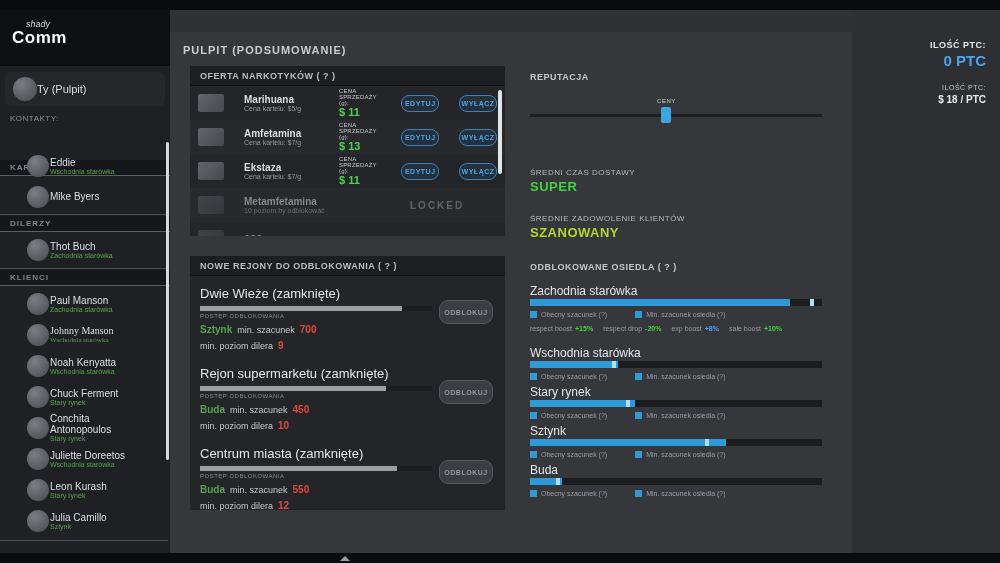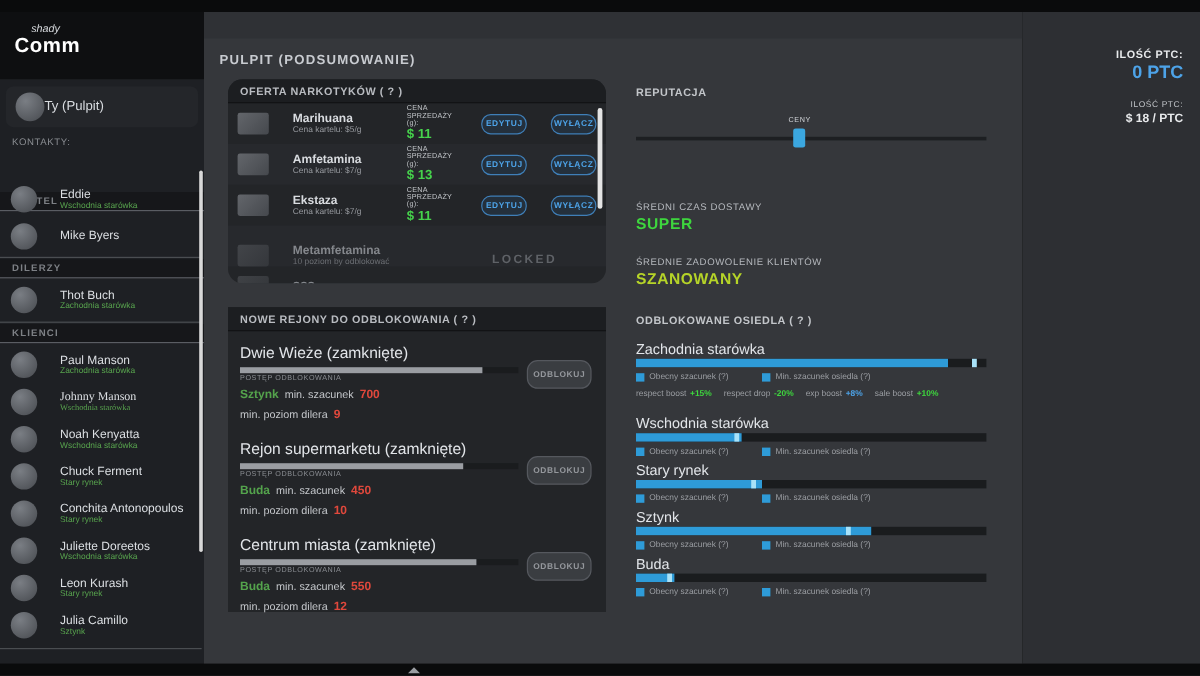--- a/index.html
+++ b/index.html
@@ -26,39 +26,39 @@
   #profile-card { left:5px; top:62px; width:160px; height:34px; background:#24262a; border-radius:6px;
     display:flex; align-items:center; gap:0; padding:0 8px; }
   .avatar { width:22px; height:22px; border-radius:50%;
     background:radial-gradient(circle at 35% 30%, #7a7e84, #46494e); flex:none; }
   #profile-card .avatar { width:24px; height:24px; }
   #profile-name { font-size:11px; color:#d9dce0; }
   #contacts-label { left:10px; top:104px; font-size:8px; color:#8a8d92; letter-spacing:.5px; }
   .group-header { left:0; width:170px; height:16px; background:#16171a; color:#7d8085;
     font-size:8px; font-weight:bold; letter-spacing:1px; line-height:16px; padding-left:10px;
     border-bottom:1px solid #5a5d63; }
-  .contact { left:0; width:170px; height:31px; display:flex; align-items:center; gap:19px; padding:0 9px; }
+  .contact { left:0; width:170px; height:31px; display:flex; align-items:center; gap:1px; padding:0 27px; }
   .c-text { display:flex; flex-direction:column; }
   .c-name { font-size:10px; color:#dcdfe3; }
   .c-loc { font-size:7px; color:#58a44e; }
   .group-divider { left:0; width:168px; height:1px; background:#6f7277; opacity:.55; }
   #sidebar-scrollbar { right:1px; top:132px; width:3px; height:318px; background:#d9d9d9; border-radius:2px; }
 
   
   #main { left:170px; top:10px; width:682px; height:543px; background:#35373b; overflow:hidden; }
   #main-topstrip { left:0; top:0; width:682px; height:22px; background:#2f3135; }
   #page-title { left:13px; top:34px; font-size:11px; font-weight:bold; color:#c8cbd0; letter-spacing:1px; }
 
   .panel { background:#232528; }
   .panel-header { left:0; top:0; width:100%; height:20px; background:#1c1e21; color:#b9bcc1;
     font-size:9px; font-weight:bold; letter-spacing:.5px; line-height:20px; padding-left:10px;
     border-bottom:1px solid #121315; }
 
   
-  #drugs-panel { left:20px; top:56px; width:315px; height:170px; overflow:hidden;border-radius:12px; }
+  #drugs-panel { left:20px; top:56px; width:315px; height:170px; overflow:hidden; }
   .drug-row { left:0; width:315px; height:34px; display:flex; align-items:center; padding:0 8px; gap:20px; }
   .drug-row.alt { background:#27292d; }
   .drug-icon { width:26px; height:18px; border-radius:2px; flex:none;
     background:linear-gradient(135deg,#63666b,#45484d); }
   .drug-icon.dim { opacity:.45; }
   .drug-names { display:flex; flex-direction:column; width:92px; }
   .drug-name { font-size:10px; font-weight:bold; color:#d9dce0; }
   .drug-name.dim { color:#84878c; }
   .drug-sub { font-size:7px; color:#96999e; }
   .drug-sub.dim { color:#6b6e73; }
@@ -274,21 +274,21 @@
         <span class="drug-sub">Cena kartelu: $7/g</span>
       </span>
       <span class="drug-price">
         <span class="price-label">CENA SPRZEDAŻY (g):</span>
         <span class="price-value">$ 11</span>
       </span>
       <button class="btn-sm">EDYTUJ</button>
       <button class="btn-sm">WYŁĄCZ</button>
     </div>
 
-    <div class="abs drug-row alt" style="top:122px;align-items:flex-end;">
+    <div class="abs drug-row alt" style="top:122px;">
       <span class="drug-icon dim"></span>
       <span class="drug-names">
         <span class="drug-name dim">Metamfetamina</span>
         <span class="drug-sub dim">10 poziom by odblokować</span>
       </span>
       <span class="locked-label">LOCKED</span>
     </div>
 
     <div class="abs drug-row" style="top:156px;">
       <span class="drug-icon dim"></span>

